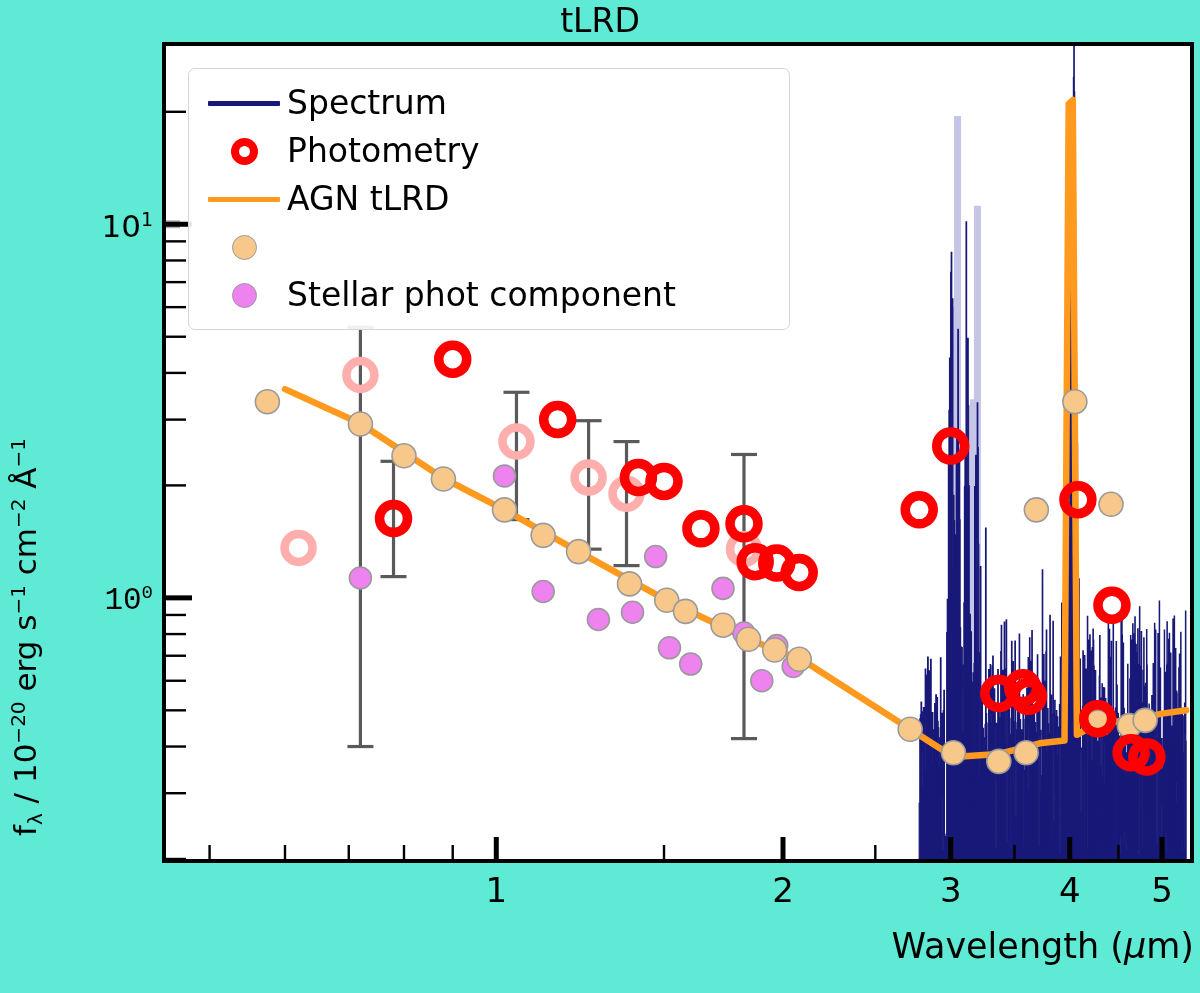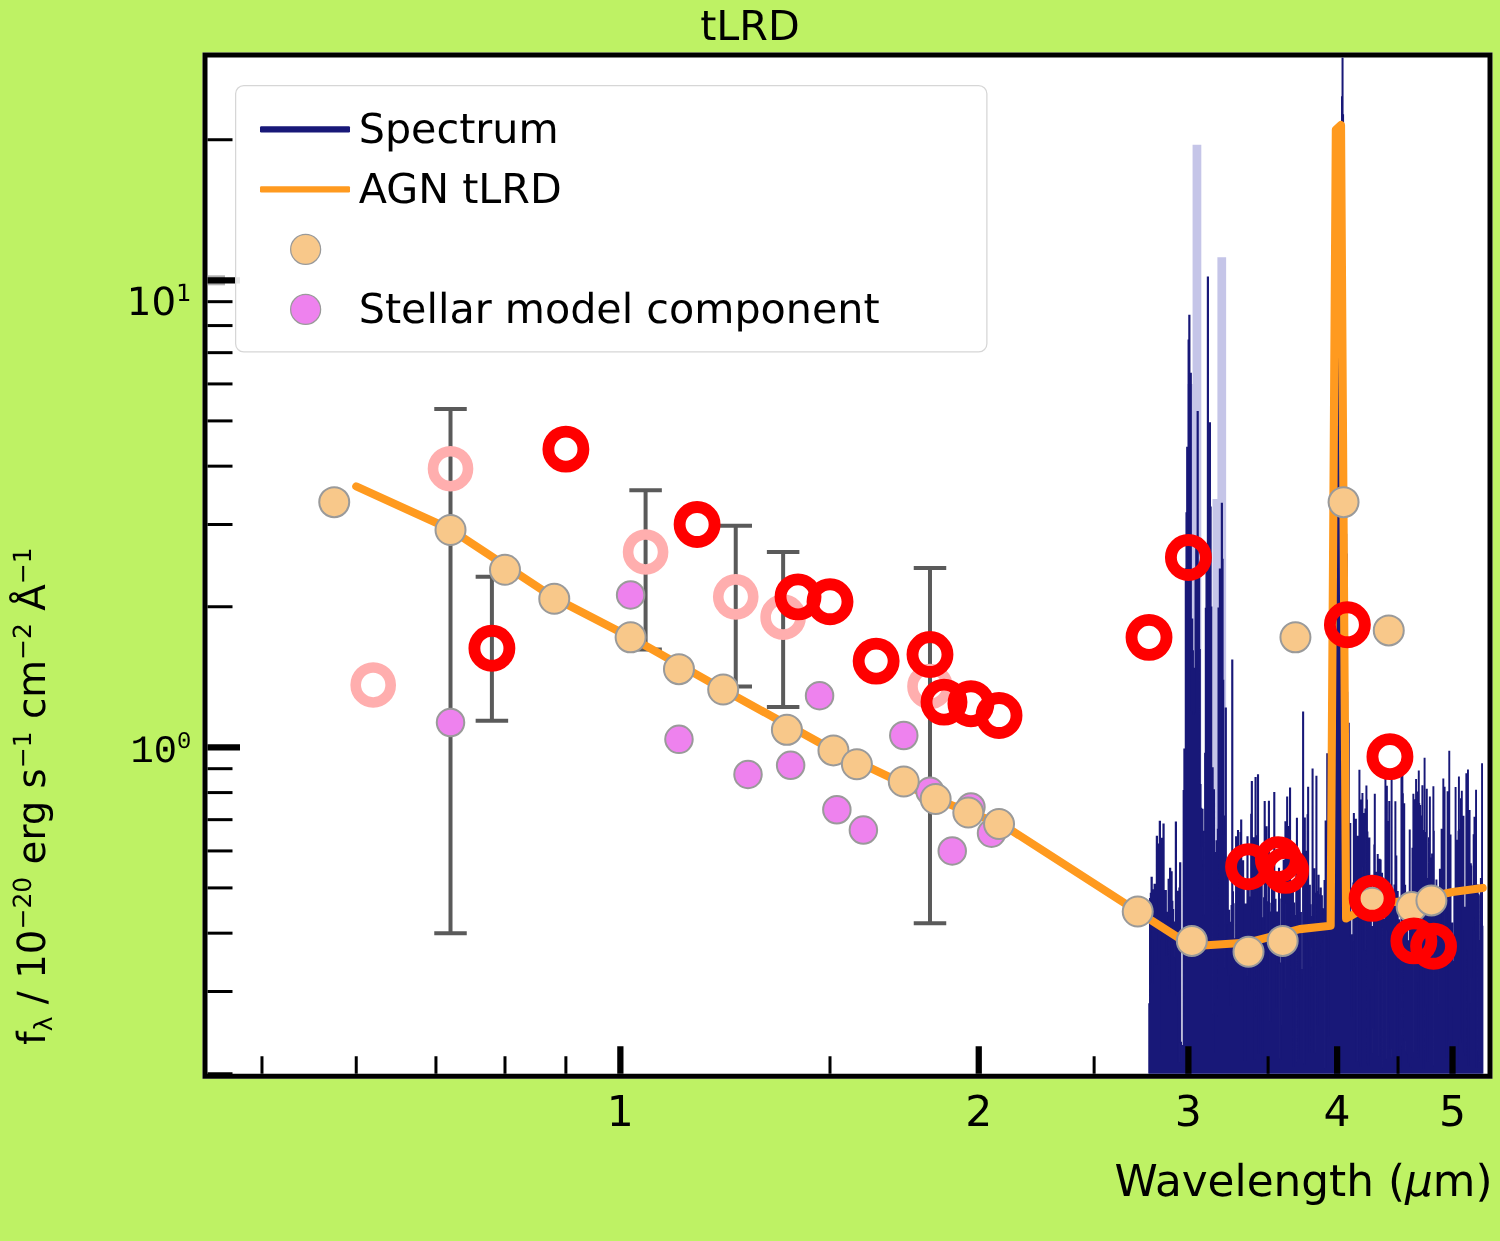--- a/index.html
+++ b/index.html
@@ -1,17 +1,17 @@
 <!DOCTYPE html>
 <html><head>
 <meta charset="utf-8">
 <style>
   html,body{margin:0;padding:0;background:#ffffff;}
   body{width:1200px;height:993px;font-family:"DejaVu Sans","Liberation Sans",sans-serif;overflow:hidden;}
-  #fig{position:relative;width:1200px;height:993px;background:#bef264;}
+  #fig{position:relative;width:1200px;height:993px;background:#5eead4;}
 
   
   .fig-title{
     position:absolute;left:0;top:2px;width:1200px;
     text-align:center;font-size:33px;color:#000;line-height:38px;
   }
 
   
   .axes{
     position:absolute;left:162px;top:42px;width:1032px;height:821px;
@@ -208,50 +208,56 @@
 
   <div id="xticklabels">
       <div class="xtlabel" style="left: 466.292px; top: 872px;">1</div>
       <div class="xtlabel" style="left: 753.003px; top: 872px;">2</div>
       <div class="xtlabel" style="left: 920.718px; top: 872px;">3</div>
       <div class="xtlabel" style="left: 1039.71px; top: 872px;">4</div>
       <div class="xtlabel" style="left: 1132.01px; top: 872px;">5</div>
     </div>
   <div id="yticklabels">
       <div class="ytlabel" style="left: 55px; width: 98px; top: 575.861px; font-family: Liberation Mono, monospace;">10<sup>0</sup></div>
-      <div class="ytlabel" style="left: 55px; width: 98px; top: 202.255px; margin-top: 16px;">10<sup>1</sup></div>
+      <div class="ytlabel" style="left: 55px; width: 98px; top: 202.255px;">10<sup>1</sup></div>
     </div>
 
   <div class="xaxis-title">
     Wavelength (<span class="ital">μ</span>m)
   </div>
 
   <div class="yaxis-title">
     f<sub>λ</sub> / 10<sup>−20</sup> erg s<sup>−1</sup> cm<sup>−2</sup> Å<sup>−1</sup>
   </div>
 
   <div class="legend" id="legend">
       <div class="legrow">
         <div class="legkey">
           <div class="kline" style="background: rgb(24, 24, 120);"></div>
         </div>
         <div class="legtext">Spectrum</div>
       </div>
       <div class="legrow">
         <div class="legkey">
+          <div class="kring" style="border-color: rgb(255, 0, 0);"></div>
+        </div>
+        <div class="legtext">Photometry</div>
+      </div>
+      <div class="legrow">
+        <div class="legkey">
           <div class="kline" style="background: rgb(255, 154, 31);"></div>
         </div>
         <div class="legtext">AGN tLRD</div>
       </div>
       <div class="legrow">
         <div class="legkey">
           <div class="kdot" style="background: rgb(248, 200, 138);"></div>
         </div>
       </div>
       <div class="legrow">
         <div class="legkey">
           <div class="kdot" style="background: rgb(238, 130, 238);"></div>
         </div>
-        <div class="legtext">Stellar model component</div>
+        <div class="legtext">Stellar phot component</div>
       </div>
     </div>
 
 </div>
 
 </body></html>

